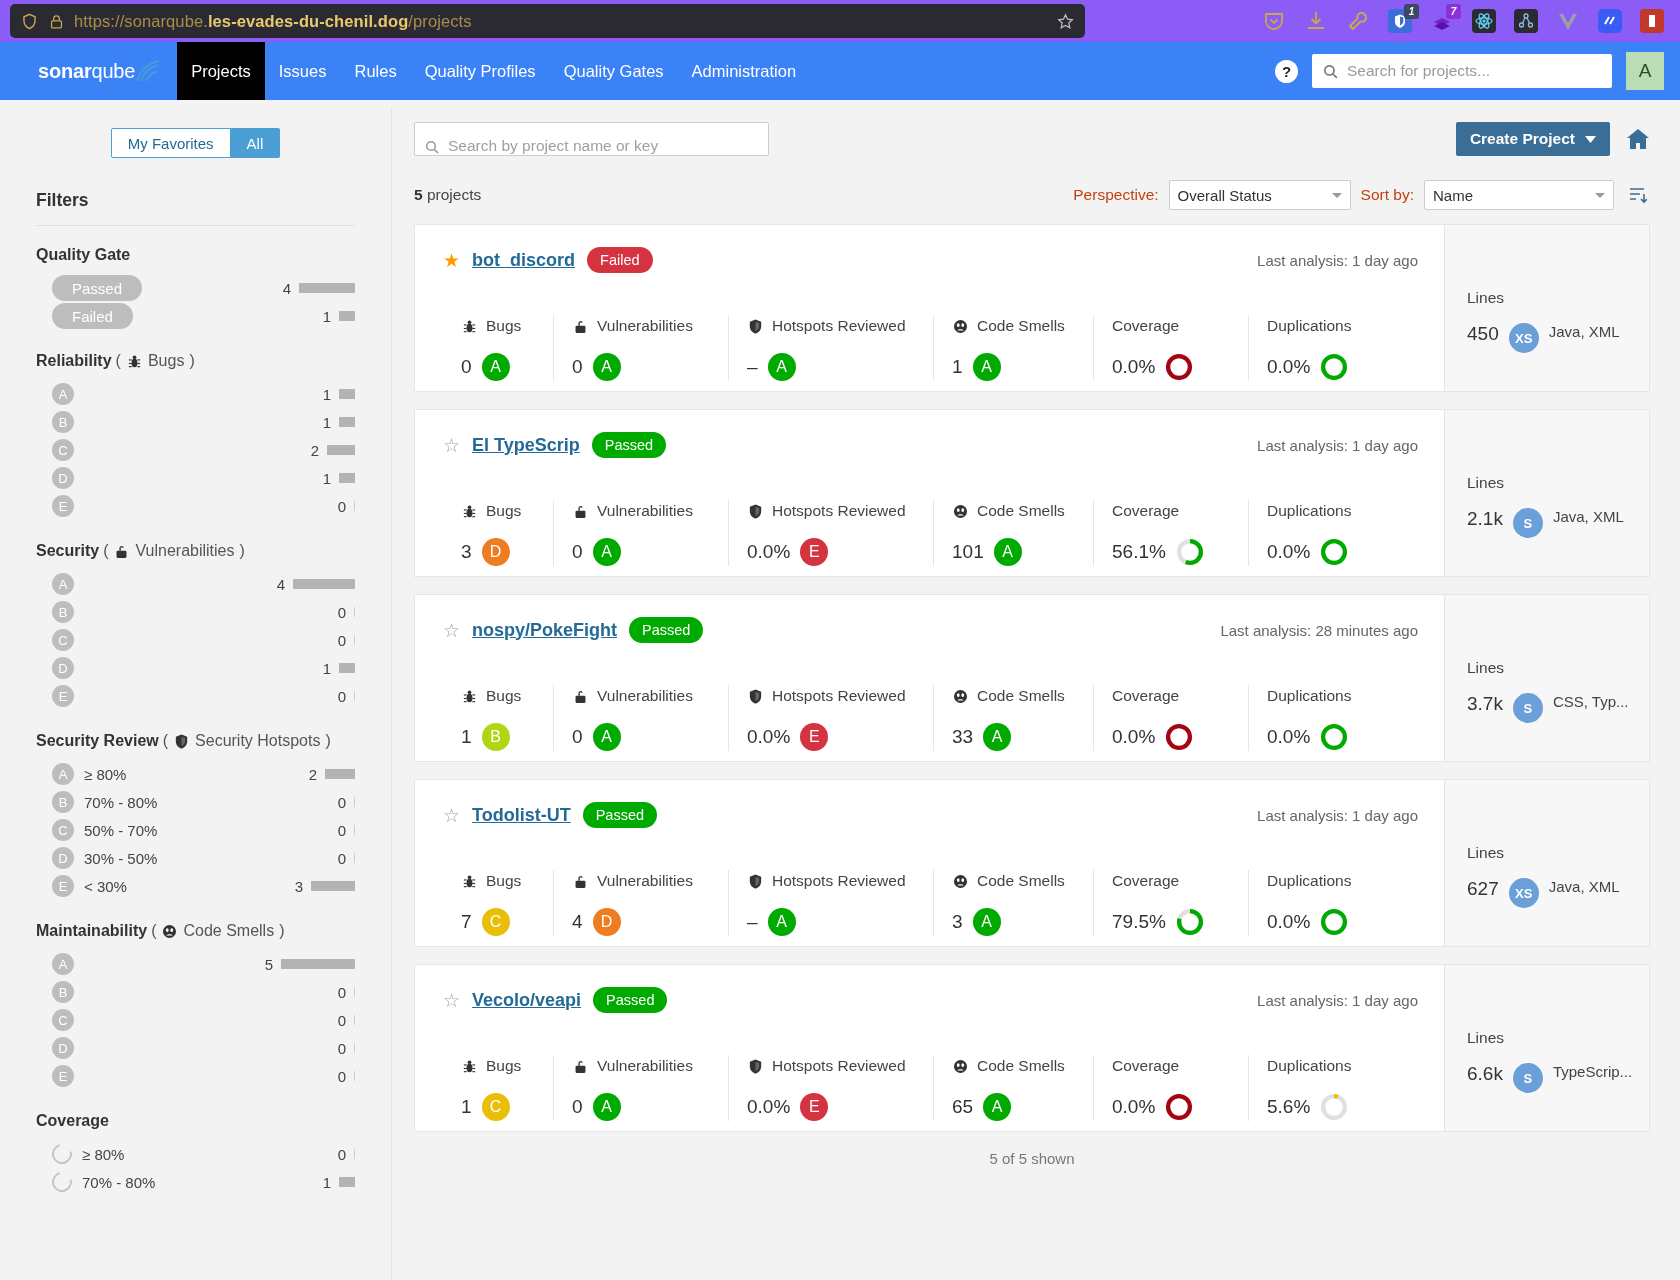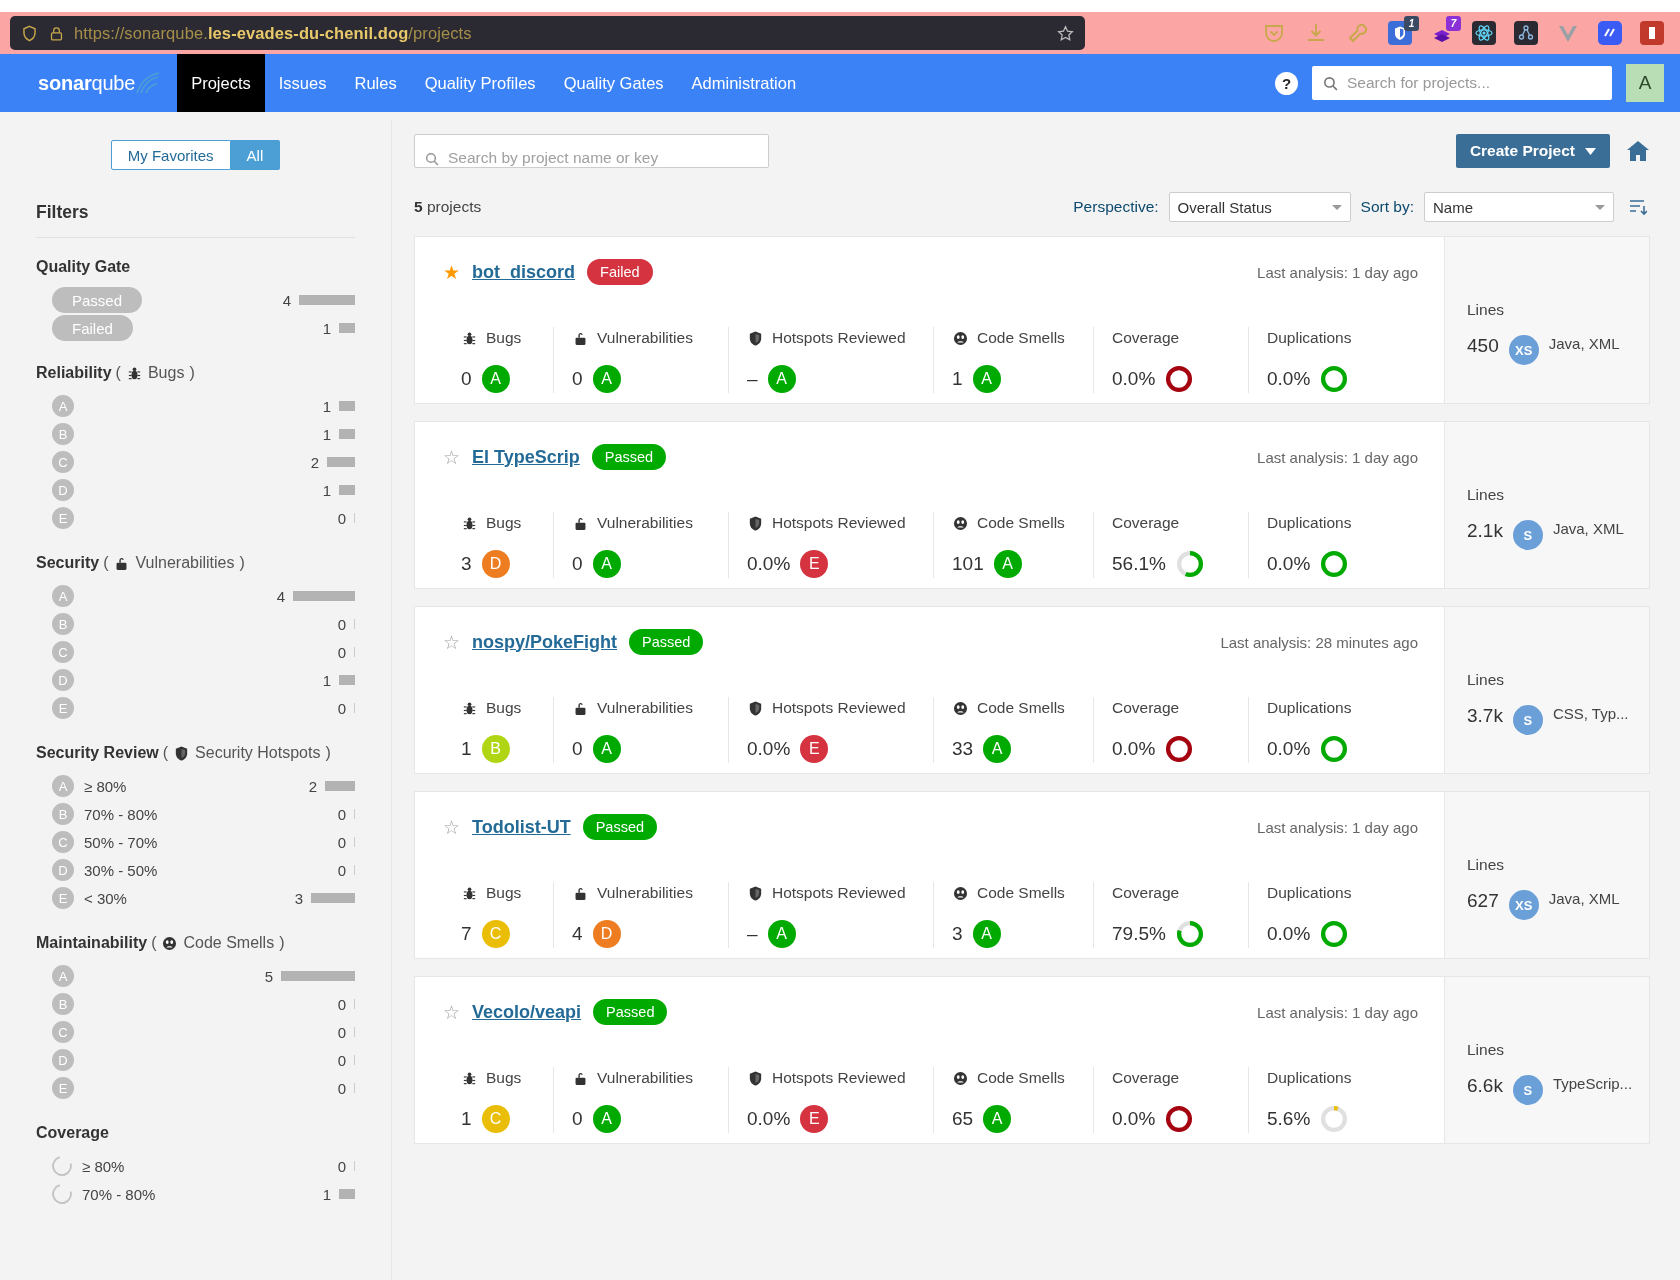--- a/index.html
+++ b/index.html
@@ -4,22 +4,22 @@
 <style>
   * { box-sizing: border-box; margin: 0; padding: 0; }
   html, body {
     width: 1680px; height: 1280px;
     font-family: "Liberation Sans", sans-serif;
     background: #fff; overflow: hidden;
   }
 
   
   .browser-chrome {
-    height: 42px; background: #fca5a5; display: flex; align-items: center;
-    padding: 0 10px; gap: 8px; margin-top: 12px;
+    height: 42px; background: #8b5cf6; display: flex; align-items: center;
+    padding: 0 10px; gap: 8px;
   }
   .urlbar {
     flex: 0 0 1075px; height: 34px; background: #2b2a33; border-radius: 5px;
     display: flex; align-items: center; padding: 0 10px; gap: 9px;
   }
   .urlbar .url-text {
     flex: 1; font-size: 16.5px; color: #c8a84b; letter-spacing: .1px;
     white-space: nowrap; overflow: hidden;
   }
   .url-text b { color: #e8c96a; font-weight: 700; }
@@ -128,21 +128,21 @@
     border: none; border-radius: 2px; padding: 0 14px; display: flex;
     align-items: center; gap: 10px; cursor: pointer; font-family: inherit;
   }
 
   .meta-row {
     display: flex; align-items: center; margin-top: 24px; margin-bottom: 14px; height: 30px;
   }
   .proj-count { font-size: 15.5px; color: #444; }
   .proj-count b { font-weight: 700; color: #333; }
   .meta-right { margin-left: auto; display: flex; align-items: center; gap: 10px; }
-  .meta-label { font-size: 15.5px; color: #0c4a6e; }
+  .meta-label { font-size: 15.5px; color: #c2410c; }
   .select-box {
     height: 30px; border: 1px solid #cdcdcd; background: #fff; border-radius: 2px;
     display: flex; align-items: center; padding: 0 8px; font-size: 15px; color: #333;
     cursor: pointer; justify-content: space-between;
   }
   .caret { width: 0; height: 0; border-left: 5px solid transparent; border-right: 5px solid transparent; border-top: 5px solid #999; margin-left: 12px; }
   .sort-dir-btn {
     width: 26px; height: 28px; display: flex; align-items: center; justify-content: center;
     cursor: pointer;
   }
@@ -1180,14 +1180,15 @@
           <div class="card-right">
             <div class="lines-head">Lines</div>
             <div class="lines-val">
               <span class="lines-num">6.6k</span>
               <span class="size-badge">S</span>
               <span class="langs">TypeScrip...</span>
             </div>
           </div>
         </div>
       </div>
+    <div class="shown-note">5 of 5 shown</div>
   </div>
 </div>
 
 </body></html>

